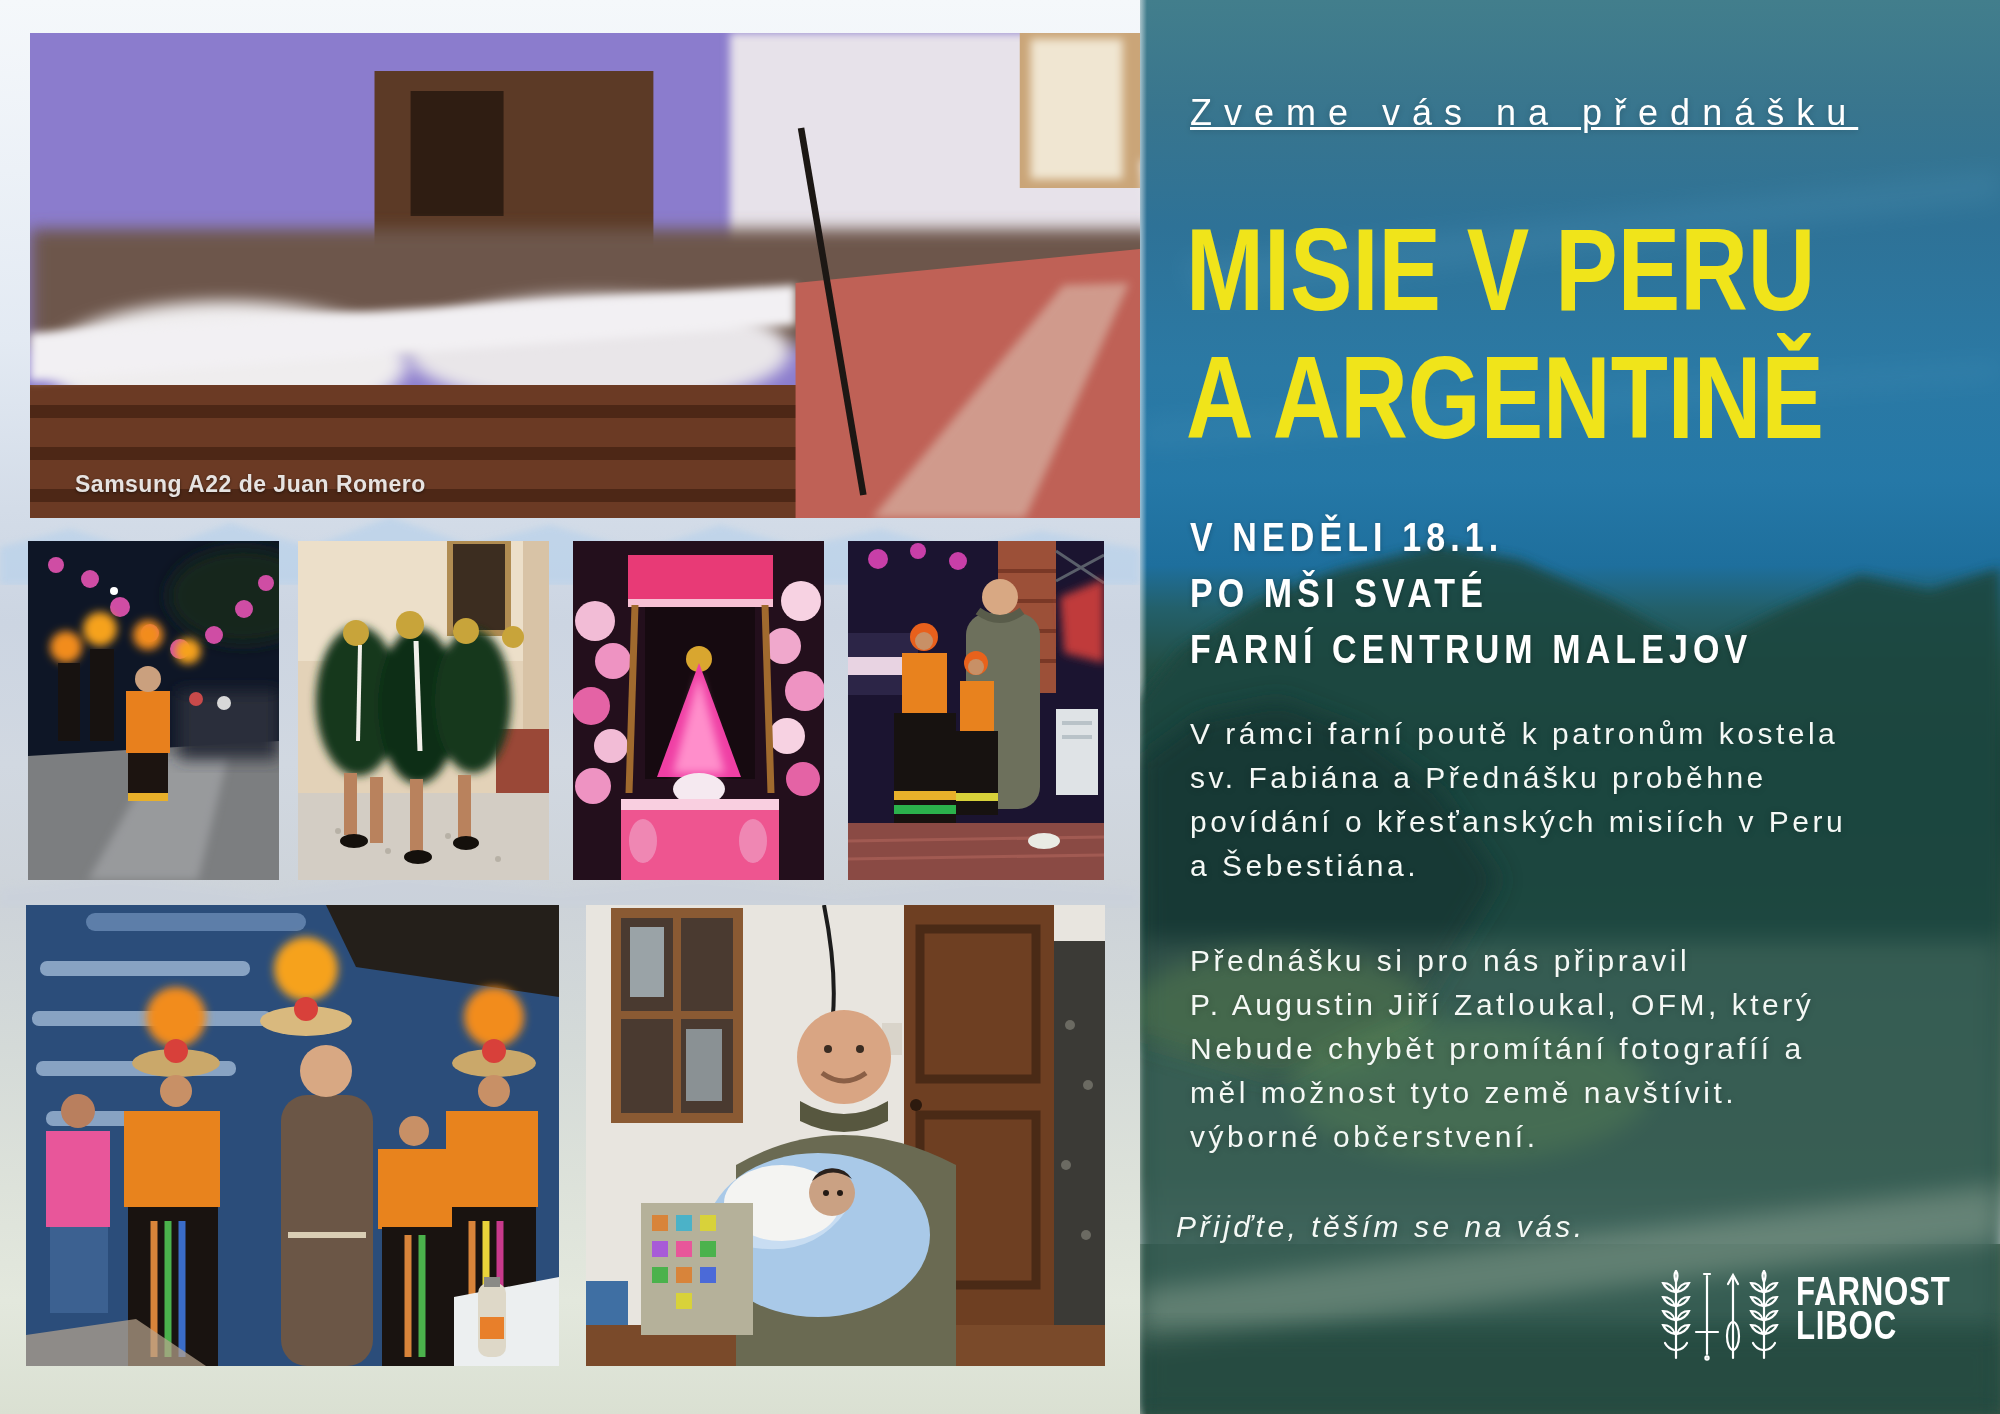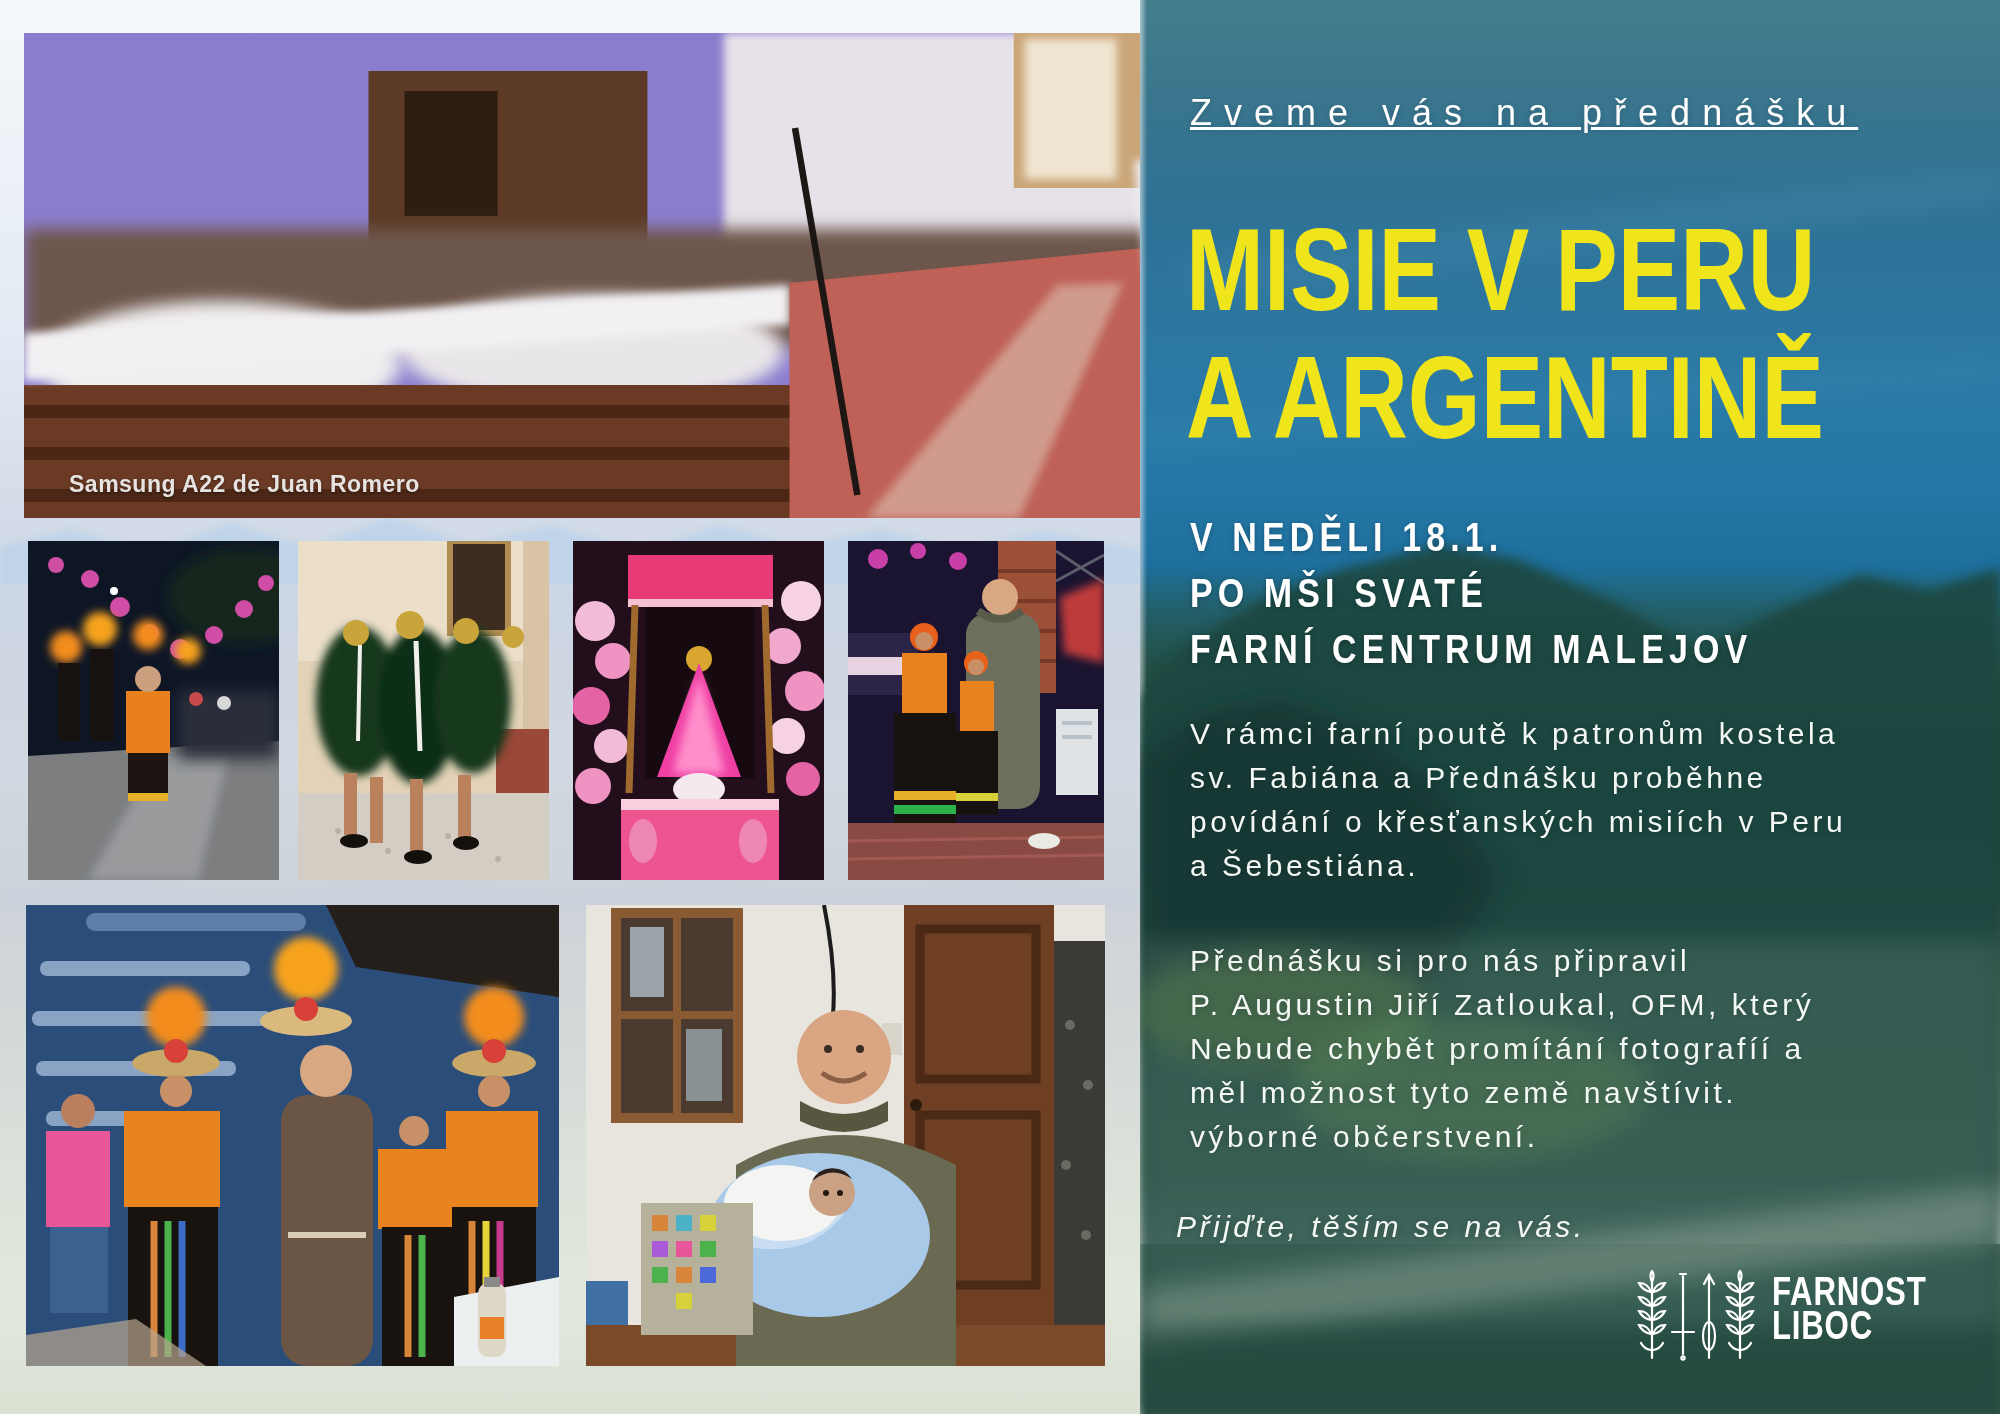--- a/index.html
+++ b/index.html
@@ -15,21 +15,21 @@
     position:absolute;left:0;top:0;width:1140px;height:1414px;
     background:linear-gradient(180deg,
       #f5f8fb 0%, #ecf1f7 12%, #e3eaf3 24%, #d3dce8 36%,
       #ccd5e2 44%, #d1d8e1 54%, #cdd3d9 64%, #d4dad8 74%,
       #dde2da 84%, #e3e8dd 92%, #dae0d2 100%);
   }
   .wash{position:absolute;}
   
   .photo{position:absolute;margin:0;overflow:hidden;background:#222;}
   .photo svg{position:absolute;inset:0;width:100%;height:100%;display:block;}
-  .photo-main{left:24px;top:33px;width:1191px;height:485px;}
+  .photo-main{left:30px;top:33px;width:1191px;height:485px;}
   .photo-a{left:28px;top:541px;width:251px;height:339px;}
   .photo-b{left:298px;top:541px;width:251px;height:339px;}
   .photo-c{left:573px;top:541px;width:251px;height:339px;}
   .photo-d{left:848px;top:541px;width:256px;height:339px;}
   .photo-e{left:26px;top:905px;width:533px;height:461px;}
   .photo-f{left:586px;top:905px;width:519px;height:461px;}
   .caption{
     position:absolute;left:45px;bottom:20px;color:#f2f2f2;
     font-size:23px;font-weight:bold;letter-spacing:.5px;
     text-shadow:0 1px 3px rgba(0,0,0,.55);opacity:.92;
@@ -77,21 +77,21 @@
   .para1{top:712px;}
   .para2{top:939px;}
   .closing{
     position:absolute;left:36px;top:1210px;color:#f4f8f5;
     font-size:30px;font-weight:400;letter-spacing:3.5px;white-space:nowrap;
     text-shadow:0 1px 7px rgba(0,0,0,.22);
     font-style:italic;
   }
 
   
-  .logo{position:absolute;left:496px;top:1266px;width:320px;height:100px;}
+  .logo{position:absolute;left:520px;top:1266px;width:320px;height:100px;}
   .logo-marks{position:absolute;left:0;top:4px;width:122px;height:92px;}
   .logo-text{
     position:absolute;left:136px;top:8px;color:#ffffff;
     font-size:40px;font-weight:700;line-height:34px;letter-spacing:1px;
     transform:scaleX(.78);transform-origin:0 0;white-space:nowrap;
   }
 </style>
 </head>
 <body>
 

